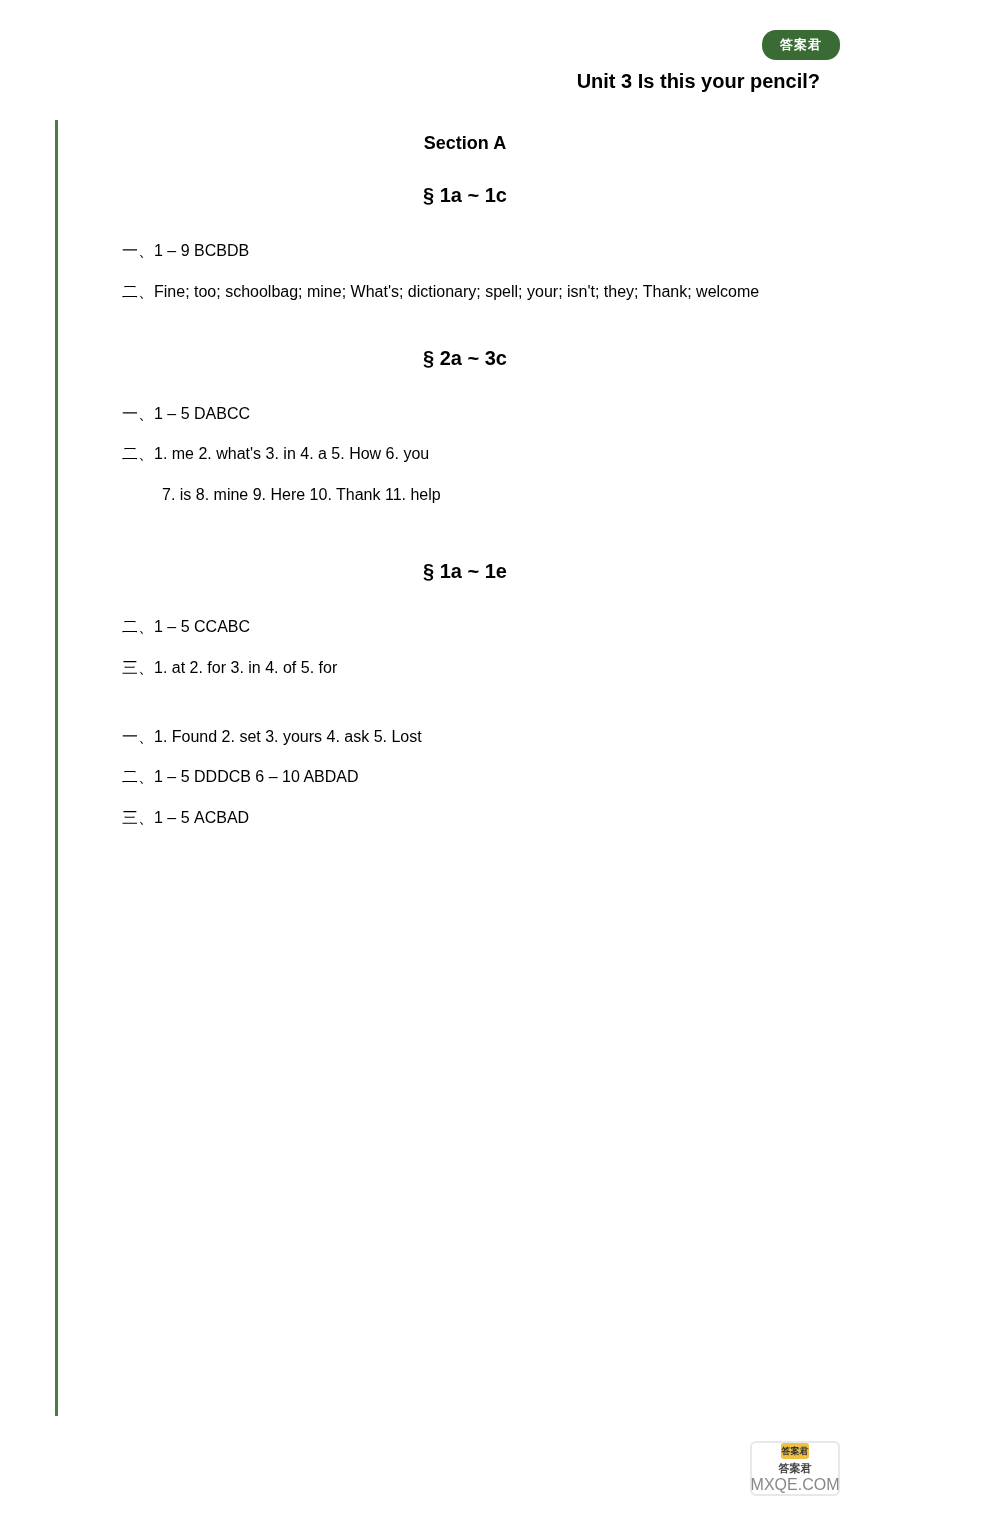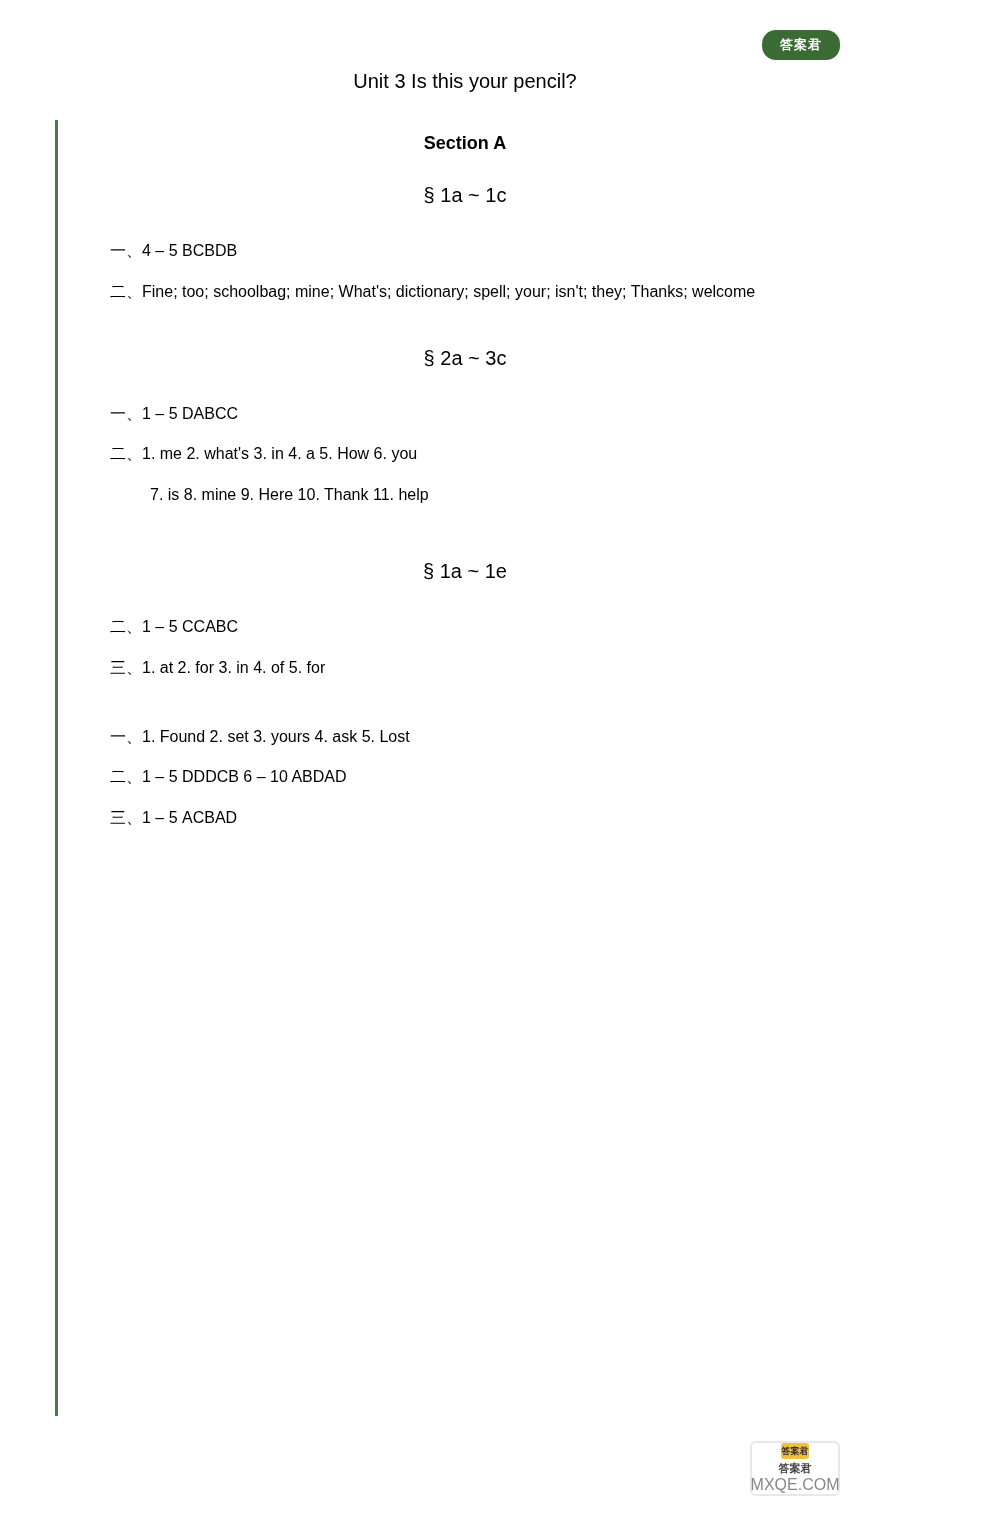--- a/index.html
+++ b/index.html
@@ -45,40 +45,40 @@
       bottom: 100px;
       width: 3px;
       background: #4a7a45;
     }
 
     .content {
       padding-left: 30px;
     }
 
     .unit-title {
-      text-align: center;
+      text-align: right;
       font-size: 20px;
-      font-weight: normal;
+      font-weight: bold;
       margin-bottom: 40px;
       margin-top: 10px;
       font-family: Arial, sans-serif;
     }
 
     .section-title {
       text-align: center;
       font-size: 18px;
       font-weight: bold;
       margin-bottom: 30px;
       font-family: Arial, sans-serif;
     }
 
     .subsection-title {
       text-align: center;
       font-size: 20px;
-      font-weight: normal;
+      font-weight: bold;
       margin-bottom: 30px;
       margin-top: 10px;
       font-family: Arial, sans-serif;
     }
 
     .answer-line {
       font-size: 16px;
       margin-bottom: 12px;
       line-height: 1.8;
       font-family: Arial, sans-serif;
@@ -90,21 +90,21 @@
 
     .answer-block {
       margin-bottom: 20px;
     }
 
     .indent {
       padding-left: 40px;
     }
 
     .section-divider {
-      margin: 40px 0;
+      margin: 40px 12px;
     }
 
     .page-number {
       position: absolute;
       bottom: 55px;
       right: 80px;
       font-size: 16px;
       font-family: Arial, sans-serif;
       font-weight: normal;
     }
@@ -165,25 +165,25 @@
 
     <div class="unit-title">Unit 3   Is this your pencil?</div>
 
     <div class="section-divider">
       <div class="section-title">Section A</div>
 
       <div class="answer-block">
         <div class="subsection-title">§ 1a ~ 1c</div>
 
         <div class="answer-line">
-          <span class="prefix">一、</span><span>4 – 5 BCBDB</span>
-        </div>
-
-        <div class="answer-line">
-          <span class="prefix">二、</span><span>Fine; too; schoolbag; mine; What's; dictionary; spell; your; isn't; they; Thanks; welcome</span>
+          <span class="prefix">一、</span><span>1 – 9 BCBDB</span>
+        </div>
+
+        <div class="answer-line">
+          <span class="prefix">二、</span><span>Fine; too; schoolbag; mine; What's; dictionary; spell; your; isn't; they; Thank; welcome</span>
         </div>
       </div>
 
       <div class="answer-block" style="margin-top: 40px;">
         <div class="subsection-title">§ 2a ~ 3c</div>
 
         <div class="answer-line">
           <span class="prefix">一、</span><span>1 – 5 DABCC</span>
         </div>
 

